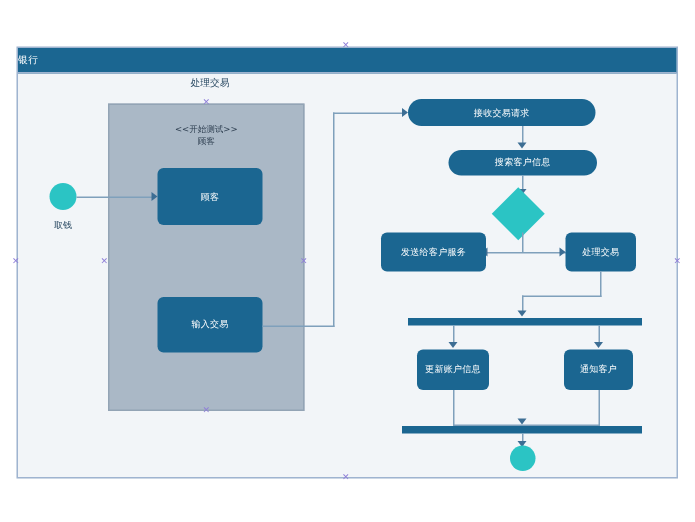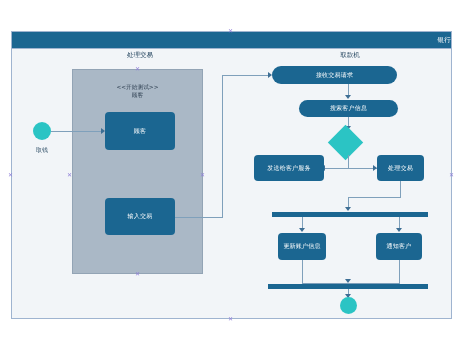--- a/index.html
+++ b/index.html
@@ -37,21 +37,21 @@
     left: 0;
     top: 0;
     width: 100%;
     height: 17px;
     background: #1b6691;
     border-bottom: 1px solid #9fb4d0;
     box-sizing: border-box;
     color: #ffffff;
     font-size: 6.5px;
     line-height: 17px;
-    text-align: right;
+    text-align: left;
     letter-spacing: 0.3px;
   }
   .lane-label {
     position: absolute;
     font-size: 6.5px;
     color: #2a4a63;
     text-align: center;
     white-space: nowrap;
   }
   #lane-label-left  { left: 92px;  top: 51px; width: 96px; }
@@ -189,21 +189,20 @@
 </head>
 <body>
 
 <div id="canvas">
 
   <div class="partition">
     <div class="partition-header">银行</div>
   </div>
 
   <div class="lane-label" id="lane-label-left">处理交易</div>
-  <div class="lane-label" id="lane-label-right">取款机</div>
 
   <div class="group-box">
     <div class="group-title">
       <span class="stereo">&lt;&lt;开始测试&gt;&gt;</span>
       <span class="gname">顾客</span>
     </div>
   </div>
 
   <div class="circle-node" id="start-node"></div>
   <div id="start-label">取钱</div>

